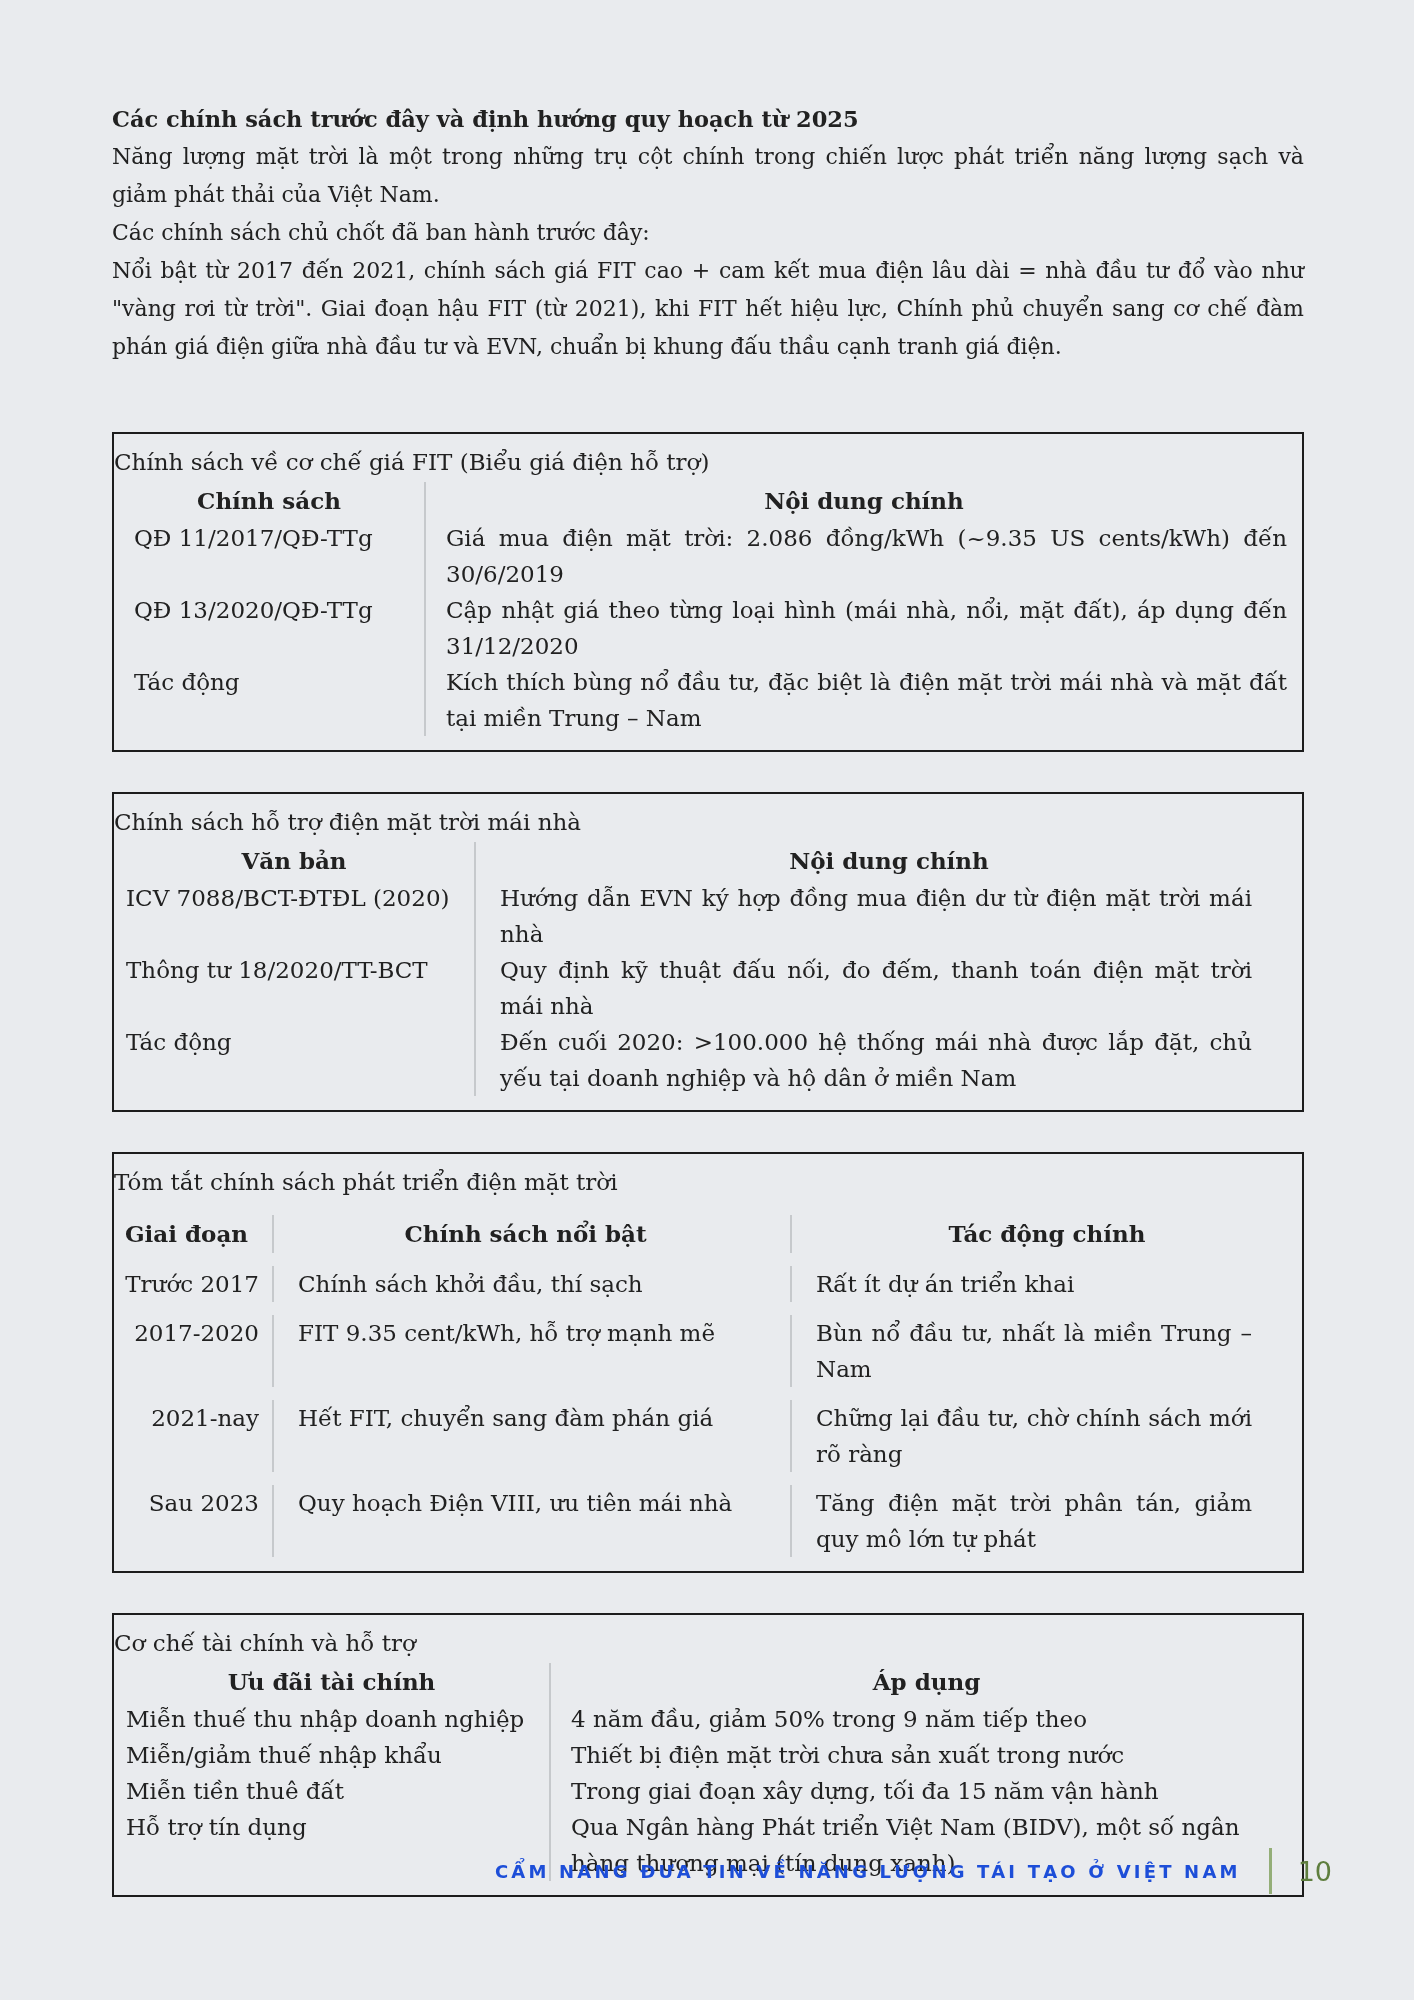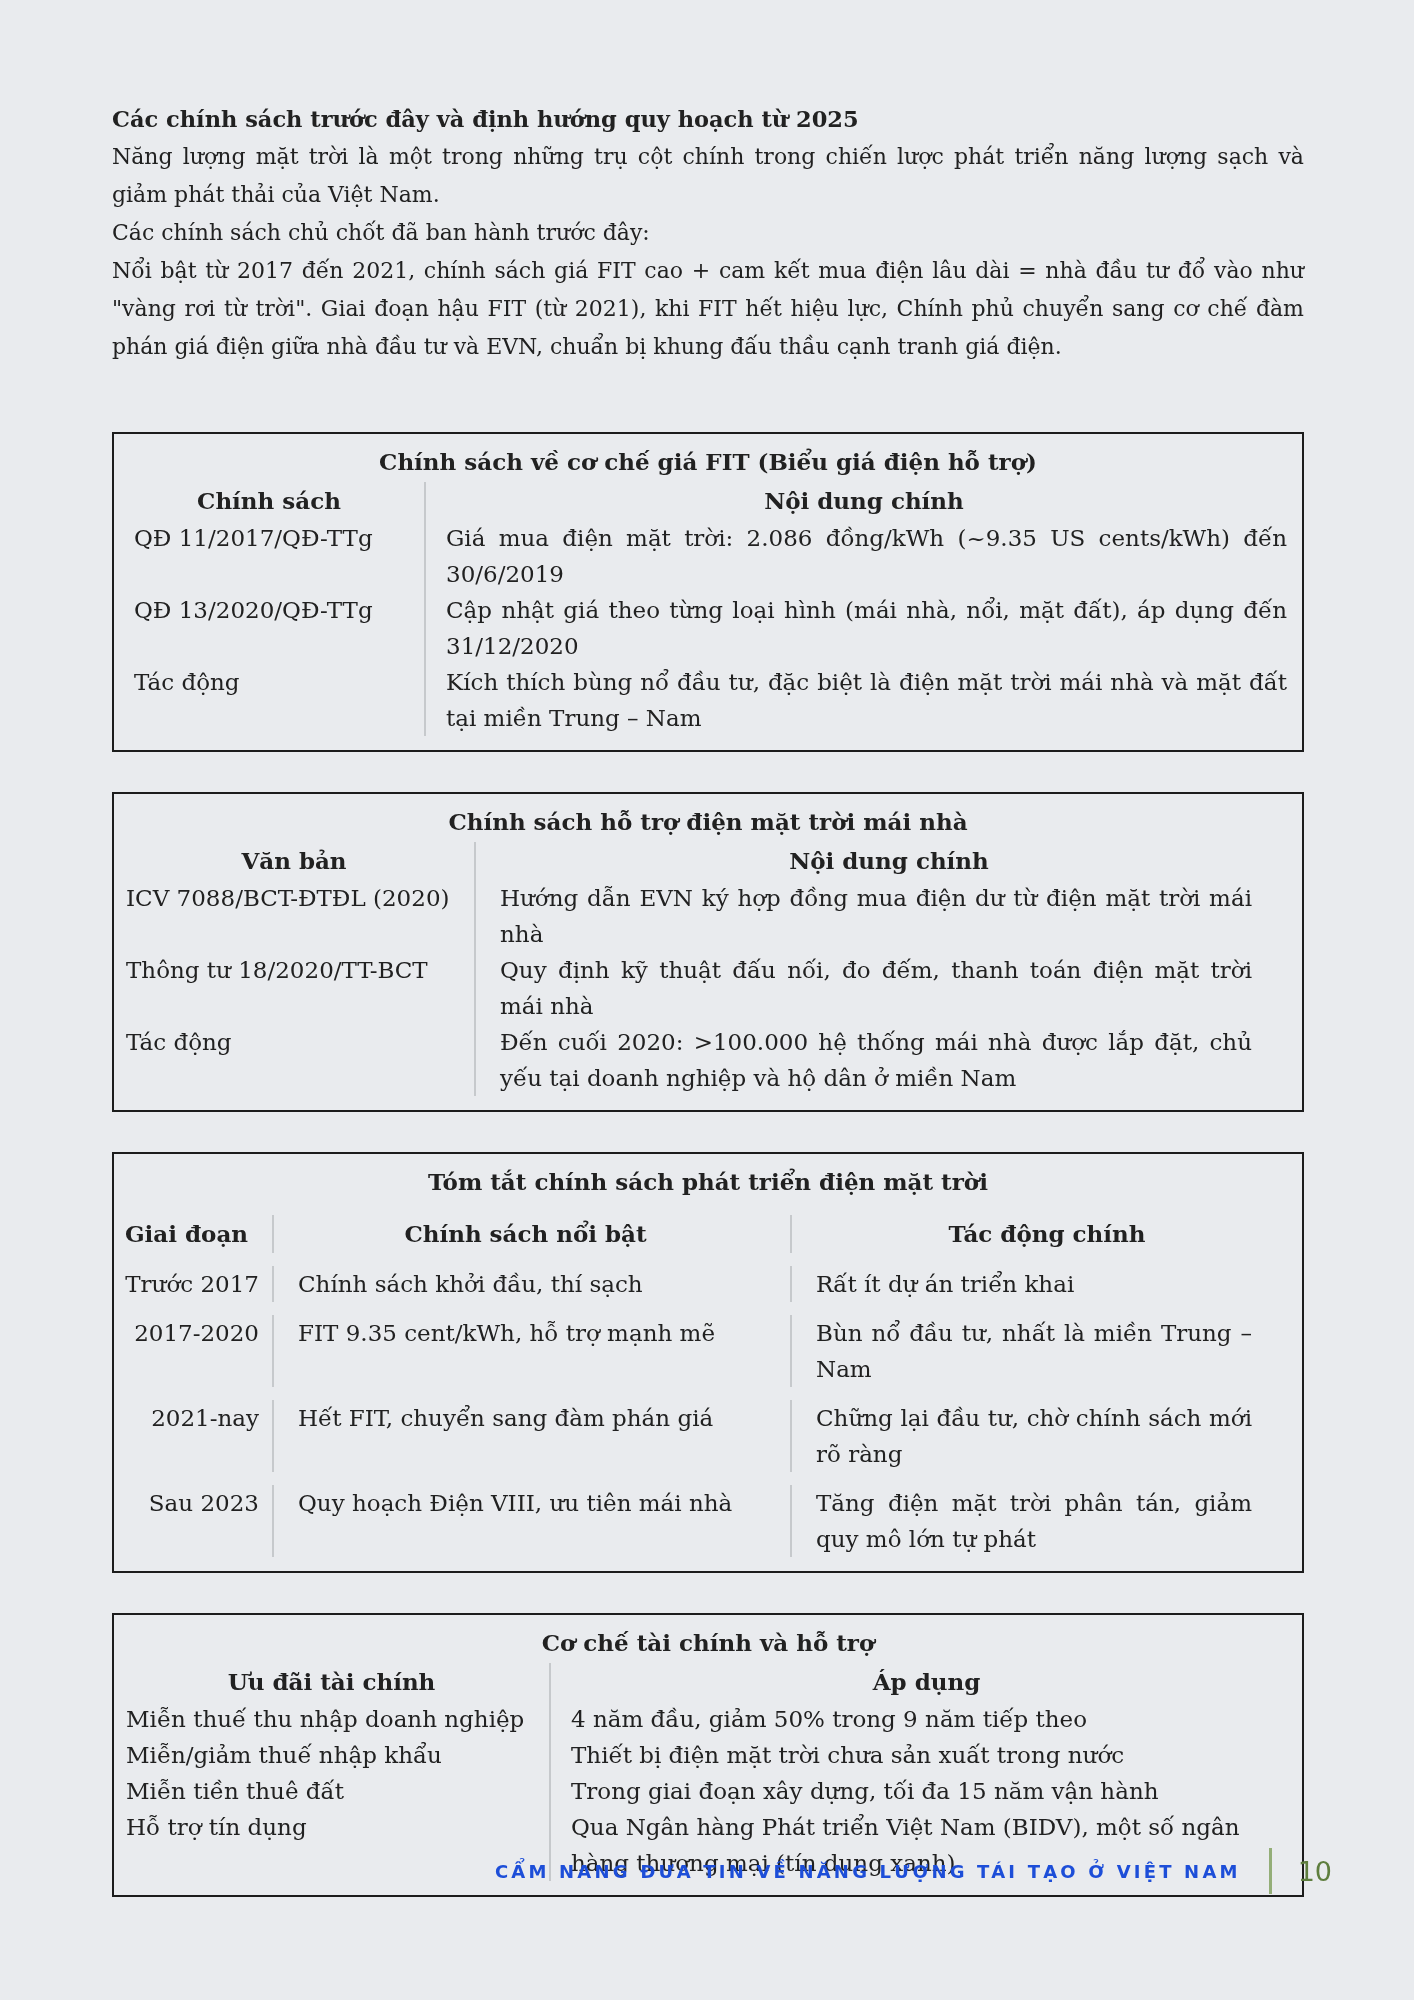--- a/index.html
+++ b/index.html
@@ -8,21 +8,21 @@
     background:#e9ebee;color:#212121;
     font-family:"DejaVu Serif","Liberation Serif",serif;
   }
   .content{width:1192px;margin-left:112px;padding-top:100px;}
   .intro h1{font-size:22.5px;font-weight:bold;line-height:38px;margin:0;}
   .intro p{font-size:22px;line-height:38px;margin:0;text-align:justify;}
   .tbl{
     display:grid;border:2px solid #1c1c1c;padding:8px 0 14px 0;
     font-size:23px;box-sizing:border-box;
   }
-  .tbl-title{grid-column:1/-1;text-align:center;font-weight:bold;line-height:40px;}
+  .tbl-title{grid-column:1/-1;text-align:left;font-weight:normal;line-height:40px;}
   .cell{line-height:36px;box-sizing:border-box;}
   .th{font-weight:bold;text-align:center;line-height:38px;}
   .vline{border-left:2px solid #c6c9cc;}
   #t0{margin-top:66px;grid-template-columns:310px 1fr;}
   #t1,#t2,#t3{margin-top:40px;}
   #t0 .c0{padding-left:20px;}
   #t0 .c1{padding:0 15px 0 20px;text-align:justify;}
   #t0 .th{text-align:center;padding:0;}
   #t1{grid-template-columns:360px 1fr;}
   #t1 .c0{padding-left:12px;}

